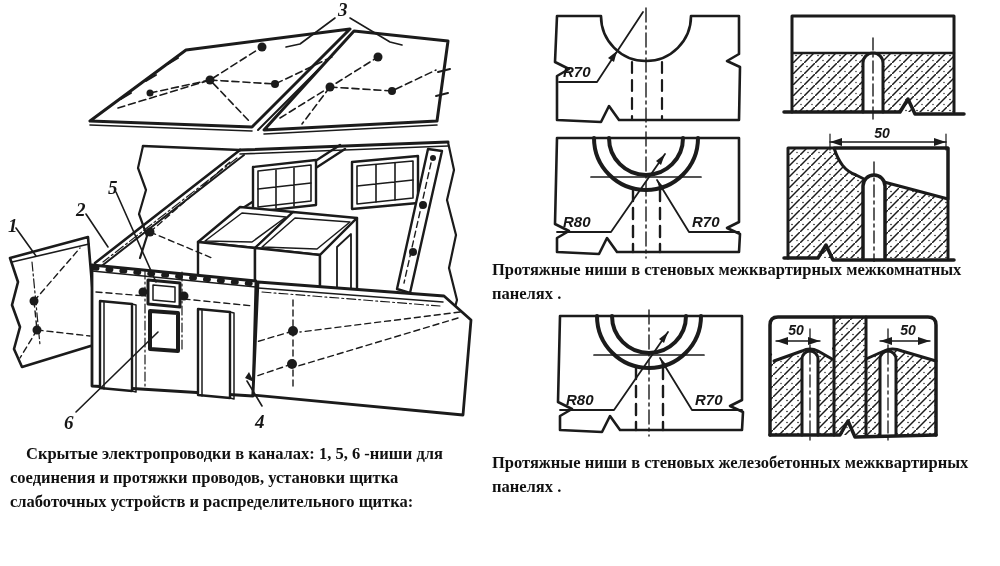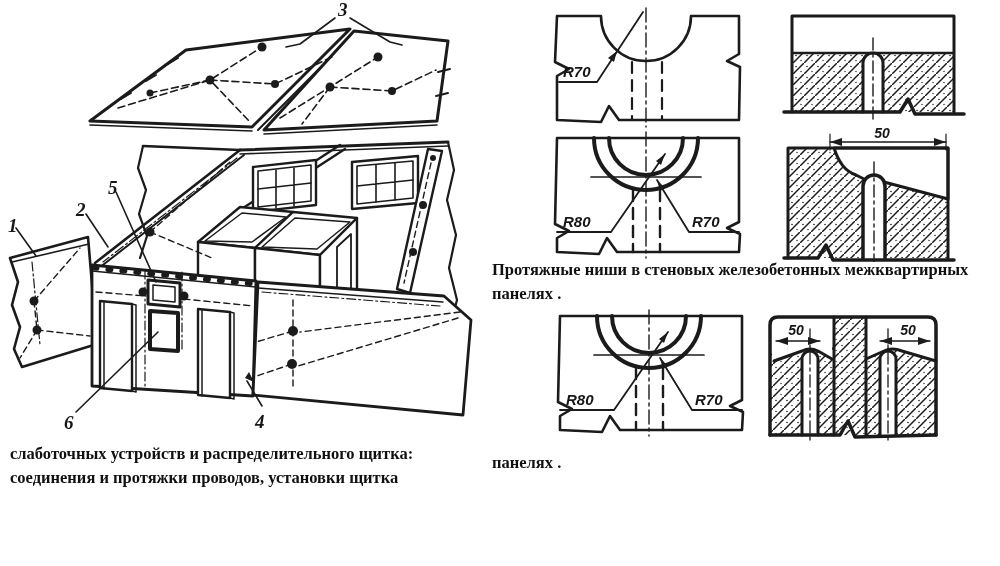--- a/index.html
+++ b/index.html
@@ -230,21 +230,21 @@
         <path d="M52,12 L52,28 M168,12 L168,28" stroke-width="1.2"></path>
         <path d="M52,20 L168,20" stroke-width="1.6"></path>
         <polygon points="52,20 64,16 64,24" fill="#1b1b1b" stroke="none"></polygon>
         <polygon points="168,20 156,16 156,24" fill="#1b1b1b" stroke="none"></polygon>
       </g>
     </g>
     <text class="dlab" x="104" y="16" text-anchor="middle">50</text>
   </svg>
 
   <div class="cap" style="left:492px;top:258px;width:505px">
-    <div>Протяжные ниши в стеновых железобетонных межквартирных</div>
+    <div>Протяжные ниши в стеновых межквартирных межкомнатных</div>
     <div>панелях .</div>
   </div>
 
   <svg style="left:546px;top:308px" width="210" height="130" viewBox="0 0 210 130">
     <g stroke="#1b1b1b" fill="none" stroke-linejoin="round" stroke-linecap="round">
       <path d="M14,8 L196,8 L196,92 L184,98 L197,104 L196,122 L74,122 L64,108 L56,124 L14,122
                L14,108 L26,101 L12,94 Z" fill="#fff" stroke-width="2.6"></path>
       <path d="M51,8 A52,52 0 0 0 155,8" stroke-width="4"></path>
       <path d="M66,8 A37,37 0 0 0 140,8" stroke-width="4"></path>
       <path d="M48,47 L158,47" stroke-width="1.7"></path>
@@ -283,21 +283,23 @@
         <path d="M118,32 L168,32" stroke-width="1.4"></path>
         <polygon points="168,32 156,28 156,36" fill="#1b1b1b" stroke="none"></polygon>
         <polygon points="118,32 130,28 130,36" fill="#1b1b1b" stroke="none"></polygon>
       </g>
     </g>
     <text class="dlab" x="34" y="26" text-anchor="middle">50</text>
     <text class="dlab" x="146" y="26" text-anchor="middle">50</text>
   </svg>
 
   <div class="cap" style="left:492px;top:451px;width:505px">
+    <div>Протяжные ниши в стеновых железобетонных межквартирных</div>
     <div>панелях .</div>
   </div>
 
   <div class="cap" style="left:10px;top:442px;width:478px">
+    <div class="ind">Скрытые электропроводки в каналах: 1, 5, 6 -ниши для</div>
+    <div>соединения и протяжки проводов, установки щитка</div>
     <div>слаботочных устройств и распределительного щитка:</div>
-    <div>соединения и протяжки проводов, установки щитка</div>
   </div>
 
 </div>
 
 </body></html>

